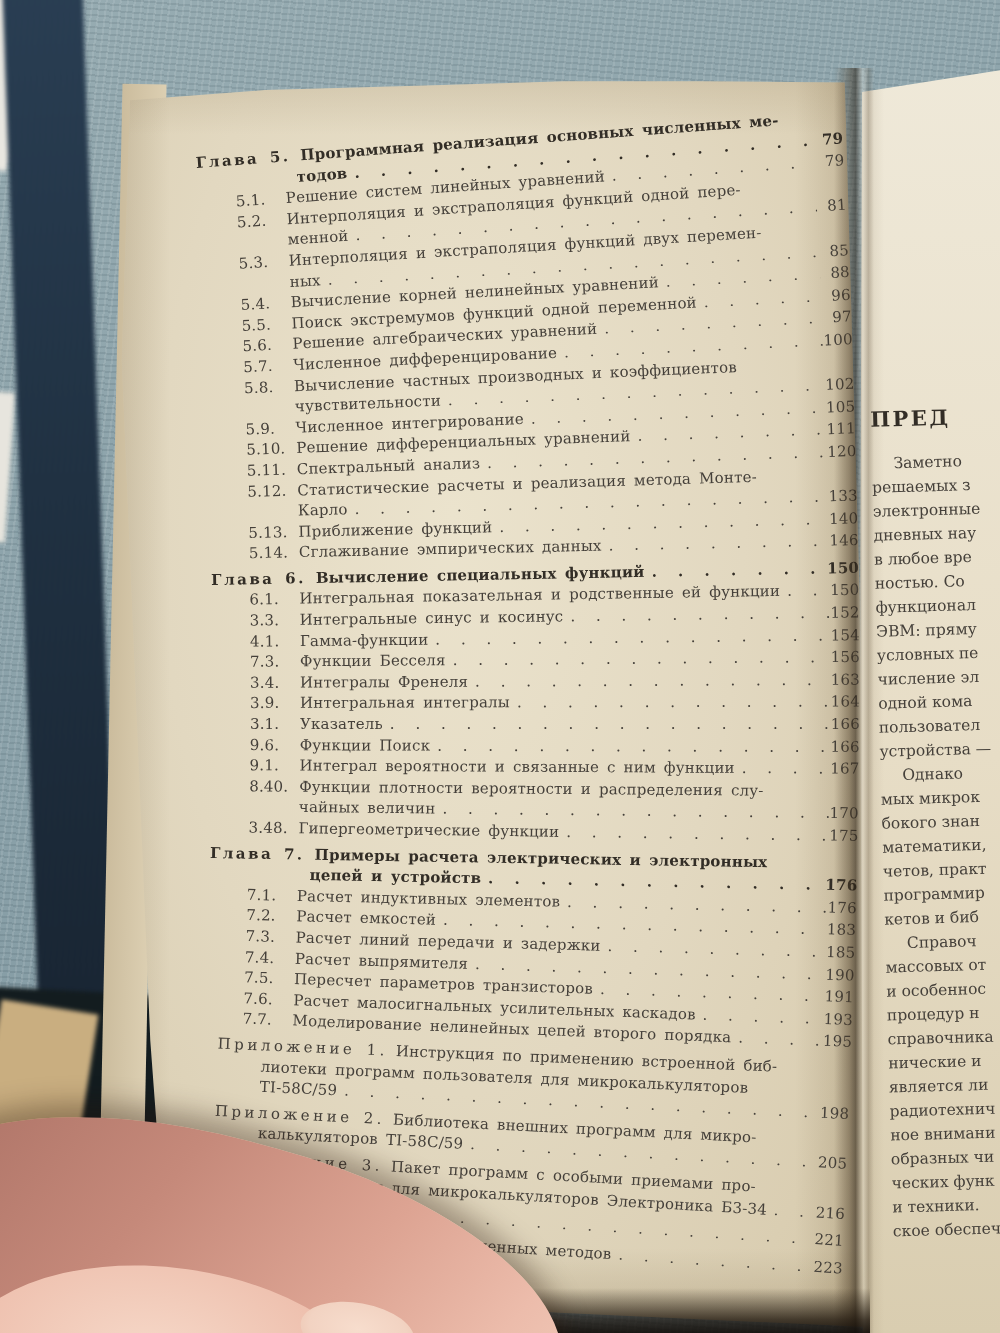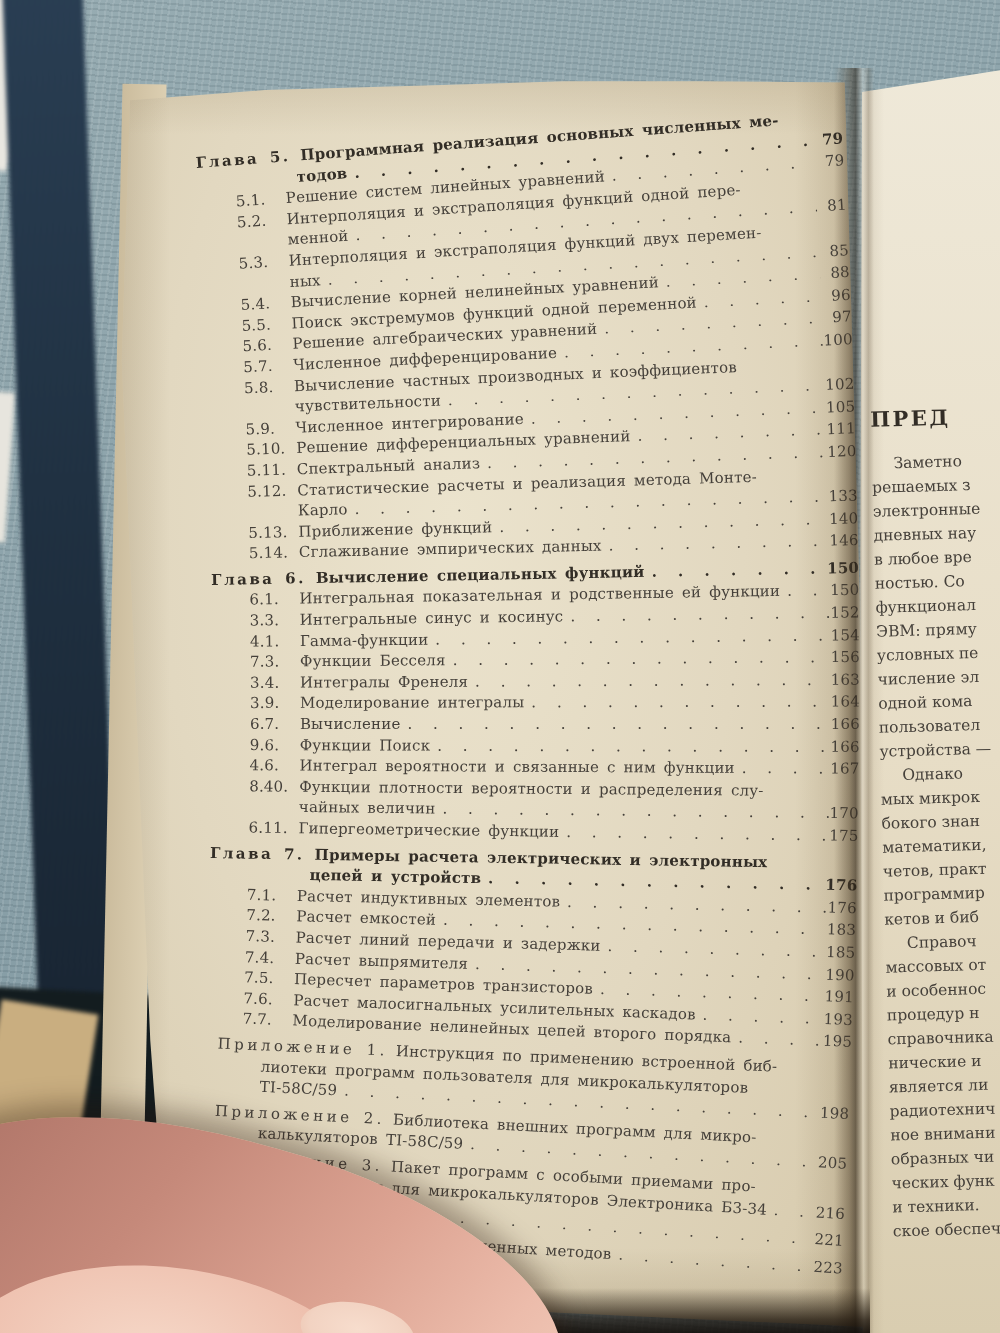--- a/index.html
+++ b/index.html
@@ -289,53 +289,53 @@
           <span class="pg">156</span>
         </div>
         <div class="row item" style="transform: translateX(20px) rotate(-0.3deg);">
           <span class="pfx">3.4.</span>
           <span class="t">Интегралы Френеля</span>
           <span class="dots">. . . . . . . . . . . . . . . . . . . . . . . . . . . . . . . . . . . . . . . . </span>
           <span class="pg">163</span>
         </div>
         <div class="row item" style="transform: translateX(20px) rotate(-0.14deg);">
           <span class="pfx">3.9.</span>
-          <span class="t">Моделирование интегралы</span>
+          <span class="t">Интегральная интегралы</span>
           <span class="dots">. . . . . . . . . . . . . . . . . . . . . . . . . . . . . . . . . . . . . . . . </span>
           <span class="pg">164</span>
         </div>
         <div class="row item" style="transform: translateX(19.9px) rotate(0.01deg);">
-          <span class="pfx">6.7.</span>
-          <span class="t">Вычисление</span>
+          <span class="pfx">3.1.</span>
+          <span class="t">Указатель</span>
           <span class="dots">. . . . . . . . . . . . . . . . . . . . . . . . . . . . . . . . . . . . . . . . </span>
           <span class="pg">166</span>
         </div>
         <div class="row item" style="transform: translateX(19.7px) rotate(0.17deg);">
           <span class="pfx">9.6.</span>
           <span class="t">Функции Поиск</span>
           <span class="dots">. . . . . . . . . . . . . . . . . . . . . . . . . . . . . . . . . . . . . . . . </span>
           <span class="pg">166</span>
         </div>
         <div class="row item" style="transform: translateX(19.5px) rotate(0.32deg);">
-          <span class="pfx">4.6.</span>
+          <span class="pfx">9.1.</span>
           <span class="t">Интеграл вероятности и связанные с ним функции</span>
           <span class="dots">. . . . . . . . . . . . . . . . . . . . . . . . . . . . . . . . . . . . . . . . </span>
           <span class="pg">167</span>
         </div>
         <div class="row item" style="transform: translateX(19.2px) rotate(0.48deg);">
           <span class="pfx">8.40.</span>
           <span class="t">Функции плотности вероятности и распределения слу-</span>
         </div>
         <div class="row cont" style="transform: translateX(18.9px) rotate(0.64deg);">
           <span class="t">чайных величин</span>
           <span class="dots">. . . . . . . . . . . . . . . . . . . . . . . . . . . . . . . . . . . . . . . . </span>
           <span class="pg">170</span>
         </div>
         <div class="row item" style="transform: translateX(18.5px) rotate(0.79deg);">
-          <span class="pfx">6.11.</span>
+          <span class="pfx">3.48.</span>
           <span class="t">Гипергеометрические функции</span>
           <span class="dots">. . . . . . . . . . . . . . . . . . . . . . . . . . . . . . . . . . . . . . . . </span>
           <span class="pg">175</span>
         </div>
         <div class="row chapter gap" style="transform: translateX(18px) rotate(0.95deg);">
           <span class="pfx">Глава 7.</span>
           <span class="t">Примеры расчета электрических и электронных</span>
         </div>
         <div class="row chapter-cont" style="transform: translateX(17.5px) rotate(1.1deg);">
           <span class="t">цепей и устройств</span>

